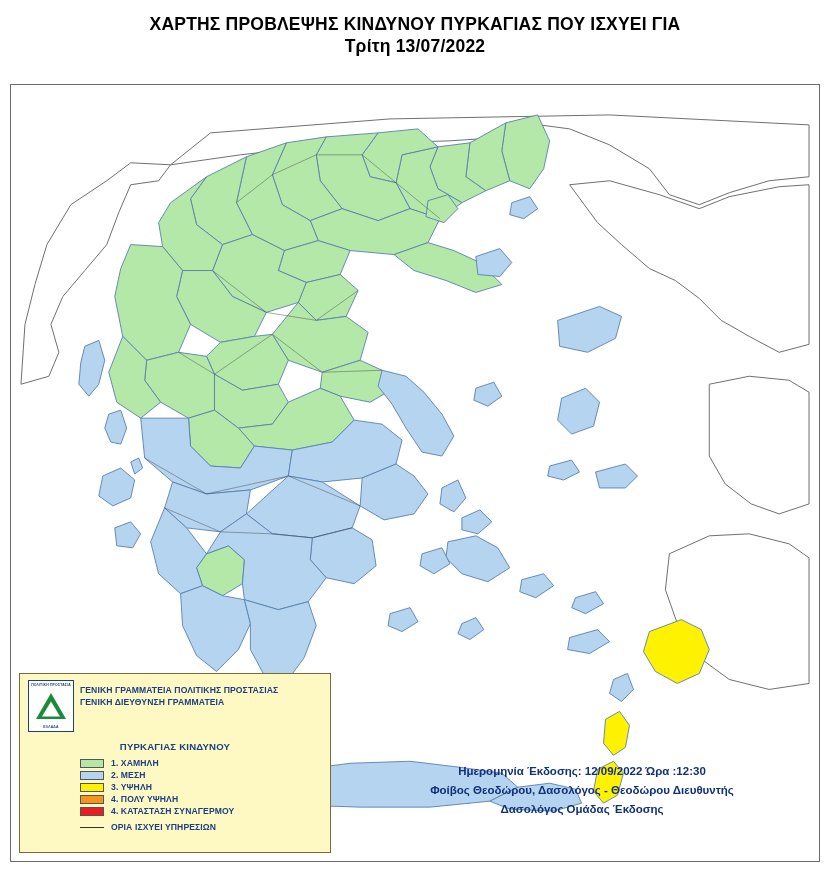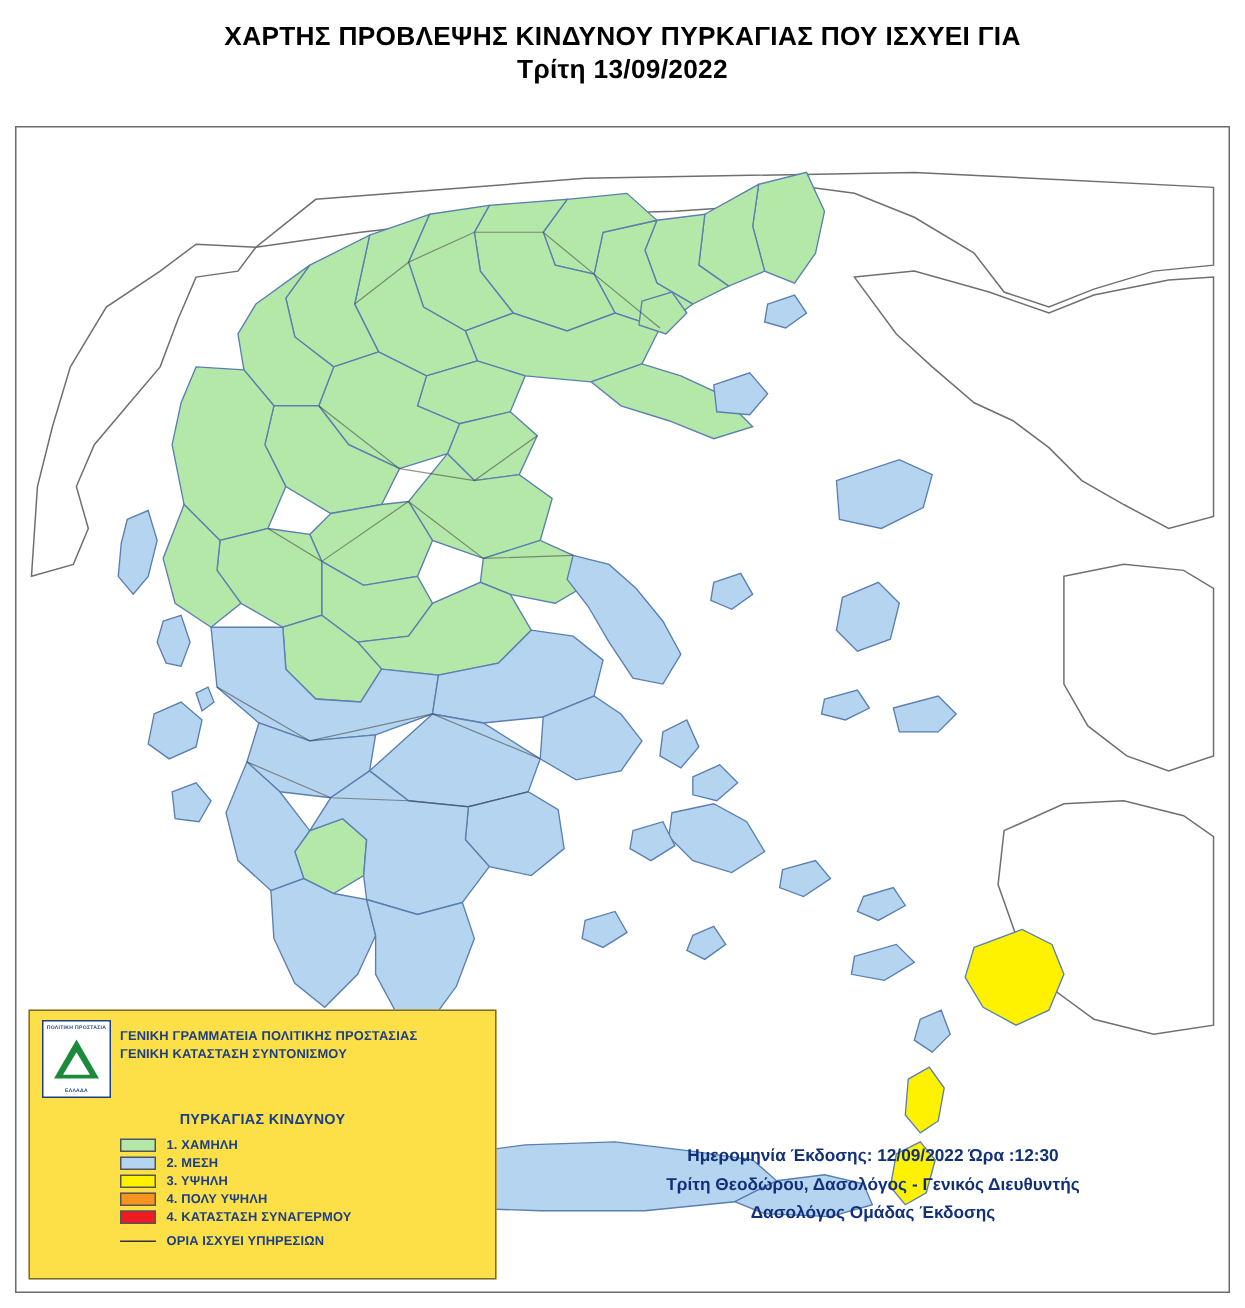--- a/index.html
+++ b/index.html
@@ -37,21 +37,21 @@
   }
   svg.map { display: block; width: 100%; height: 100%; }
 
   
   .legend {
     position: absolute;
     left: 8px;
     bottom: 8px;
     width: 312px;
     height: 180px;
-    background: #fde047;
+    background: #fef9c3;
     border: 1px solid #7a6a3a;
     padding: 6px 8px 6px 8px;
   }
   .legend-head {
     display: flex;
     align-items: flex-start;
     gap: 6px;
   }
   .logo {
     width: 46px; height: 52px;
@@ -143,21 +143,21 @@
     color: #12307a;
     line-height: 1.65;
   }
   .credit-line.first { color: #12307a; }
 </style>
 </head>
 <body>
 
 <div class="title-block">
   <div class="title-line">ΧΑΡΤΗΣ ΠΡΟΒΛΕΨΗΣ ΚΙΝΔΥΝΟΥ ΠΥΡΚΑΓΙΑΣ ΠΟΥ ΙΣΧΥΕΙ ΓΙΑ</div>
-  <div class="title-line">Τρίτη 13/09/2022</div>
+  <div class="title-line">Τρίτη 13/07/2022</div>
 </div>
 
 <div class="map-frame">
   <svg class="map" viewBox="0 0 810 778" preserveAspectRatio="none">
     <g>
 
       <g fill="#ffffff" stroke="#6f6f6f" stroke-width="1">
         <path d="M10,300 L38,292 L48,268 L40,240 L52,212 L74,186 L96,160 L108,128 L120,100 L148,96 L160,80 L120,78 L96,96 L60,120 L36,160 L24,200 L14,240 Z"></path>
         <path d="M160,80 L230,70 L300,62 L370,58 L440,56 L500,52 L530,40 L560,44 L600,60 L640,84 L660,110 L690,120 L720,108 L760,96 L800,92 L800,40 L600,30 L380,34 L200,48 Z"></path>
         <path d="M560,100 L600,96 L650,110 L690,124 L720,112 L770,102 L800,100 L800,260 L770,268 L740,252 L712,236 L690,214 L666,196 L640,184 L612,160 L588,138 Z"></path>
@@ -255,21 +255,21 @@
   <div class="legend">
     <div class="legend-head">
       <div class="logo">
         <div class="ring-text ring-top">ΠΟΛΙΤΙΚΗ ΠΡΟΣΤΑΣΙΑ</div>
         <div class="tri"></div>
         <div class="tri-inner"></div>
         <div class="ring-text ring-bottom">ΕΛΛΑΔΑ</div>
       </div>
       <div class="org-lines">
         <div class="org-line">ΓΕΝΙΚΗ ΓΡΑΜΜΑΤΕΙΑ ΠΟΛΙΤΙΚΗΣ ΠΡΟΣΤΑΣΙΑΣ</div>
-        <div class="org-line">ΓΕΝΙΚΗ ΚΑΤΑΣΤΑΣΗ ΣΥΝΤΟΝΙΣΜΟΥ</div>
+        <div class="org-line">ΓΕΝΙΚΗ ΔΙΕΥΘΥΝΣΗ ΓΡΑΜΜΑΤΕΙΑ</div>
       </div>
     </div>
 
     <div class="legend-title">ΠΥΡΚΑΓΙΑΣ ΚΙΝΔΥΝΟΥ</div>
 
     <div class="legend-rows">
       <div class="legend-row">
         <span class="swatch" style="background:#b4e8a8"></span>
         <span class="legend-label">1. ΧΑΜΗΛΗ</span>
       </div>
@@ -291,16 +291,16 @@
       </div>
       <div class="legend-row rule">
         <span class="rule-line"></span>
         <span class="legend-label">ΟΡΙΑ ΙΣΧΥΕΙ ΥΠΗΡΕΣΙΩΝ</span>
       </div>
     </div>
   </div>
 
   <div class="credits">
     <div class="credit-line first">Ημερομηνία Έκδοσης: 12/09/2022  Ώρα :12:30</div>
-    <div class="credit-line">Τρίτη Θεοδώρου, Δασολόγος - Γενικός Διευθυντής</div>
+    <div class="credit-line">Φοίβος Θεοδώρου, Δασολόγος - Θεοδώρου Διευθυντής</div>
     <div class="credit-line">Δασολόγος Ομάδας Έκδοσης</div>
   </div>
 </div>
 
 </body></html>

